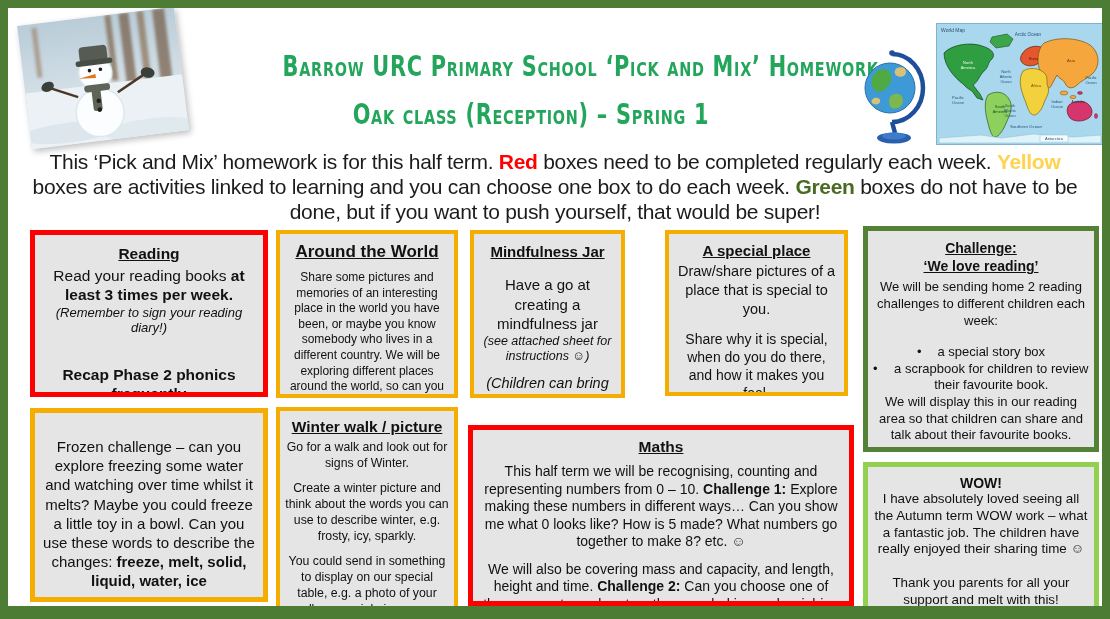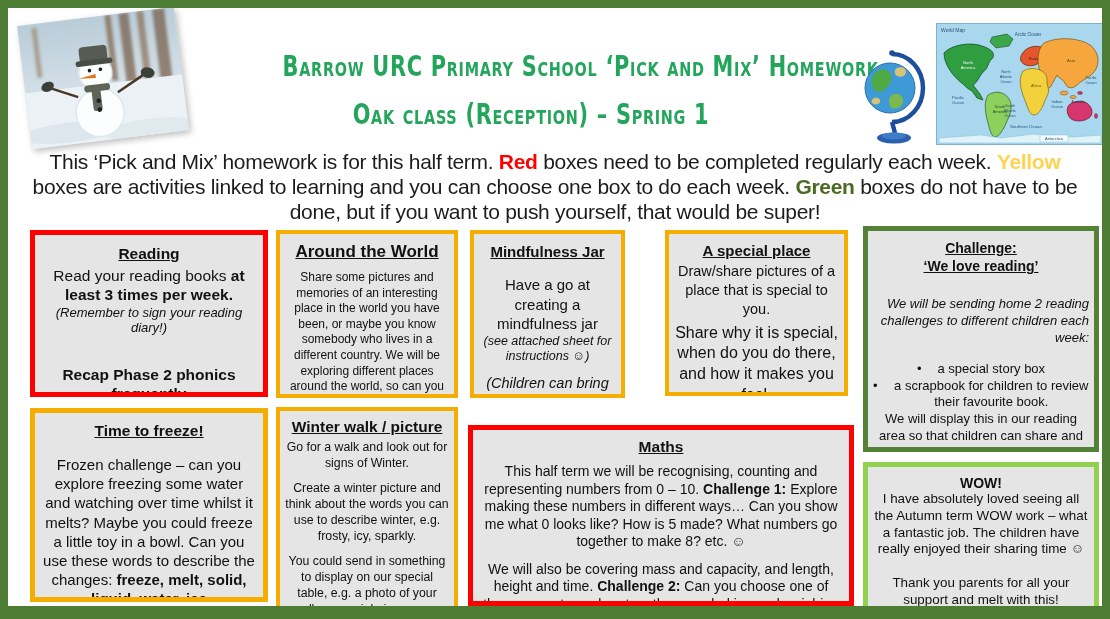--- a/index.html
+++ b/index.html
@@ -43,24 +43,24 @@
   .b-around h3{font-size:17px;}
   .b-around .body{font-size:12px;line-height:1.3;margin-top:8px;}
   .b-mind{left:462px;top:222px;width:155px;height:168px;border:4px solid var(--gold,#ffc000);padding:9px 6px;}
   .b-mind h3{font-size:15px;}
   .b-mind .p1{font-size:15px;line-height:1.3;margin-top:15px;}
   .b-mind .note1{font-size:12.5px;font-style:italic;line-height:1.25;}
   .b-mind .note2{font-size:14.5px;font-style:italic;line-height:1.25;margin-top:9px;}
   .b-special{left:657px;top:222px;width:183px;height:166px;border:4px solid var(--gold,#ffc000);padding:8px 6px;}
   .b-special h3{font-size:15px;}
   .b-special .p1{font-size:14.5px;line-height:1.3;margin-top:3px;}
-  .b-special .p2{font-size:16px;line-height:1.3;margin-top:4px;}
+  .b-special .p2{font-size:14px;line-height:1.3;margin-top:11px;}
   .b-challenge{left:855px;top:218px;width:236px;height:226px;border:5px solid var(--dkgreen,#538135);padding:8px 5px;}
   .b-challenge h3{font-size:14px;line-height:1.3;}
-  .b-challenge .lead{font-size:13px;line-height:1.3;font-style:italic;margin-top:21px;text-align:right;}
+  .b-challenge .lead{font-size:13px;line-height:1.3;margin-top:4px;}
   .b-challenge .bullets{margin-top:14px;font-size:13px;line-height:1.28;}
   .b-challenge .brow{display:flex;justify-content:center;}
   .b-challenge .dot{margin-right:16px;}
   .b-challenge .outro{font-size:13px;line-height:1.28;}
   .b-freeze{left:22px;top:400px;width:238px;height:194px;border:5px solid var(--gold,#ffc000);padding:9px 7px;}
   .b-freeze h3{font-size:15.5px;}
   .b-freeze .body{font-size:15px;line-height:1.28;margin-top:15px;}
   .b-winter{left:268px;top:399px;width:182px;height:208px;border:4px solid var(--gold,#ffc000);padding:7px 5px;}
   .b-winter h3{font-size:15.5px;}
   .b-winter p{font-size:12.3px;line-height:1.3;}
@@ -233,21 +233,20 @@
         </div>
       <div class="brow">
           <span class="dot">•</span>
           <span>a scrapbook for children to review their favourite book.</span>
         </div>
     </div>
     <p class="outro">We will display this in our reading area so that children can share and talk about their favourite books.</p>
   </section>
 
   <section class="box b-freeze">
-    <h3>Time to freeze!</h3>
     <p class="body"><span>Frozen challenge – can you explore freezing some water and watching over time whilst it melts? Maybe you could freeze a little toy in a bowl. Can you use these words to describe the changes: </span><b>freeze, melt, solid, liquid, water, ice</b></p>
   </section>
 
   <section class="box b-winter">
     <h3>Winter walk / picture</h3>
     <p class="p1">Go for a walk and look out for signs of Winter.</p>
     <p class="p2">Create a winter picture and think about the words you can use to describe winter, e.g. frosty, icy, sparkly.</p>
     <p class="p3">You could send in something to display on our special table, e.g. a photo of your walk, a special pinecone or anything you feel is interesting!</p>
   </section>
 

